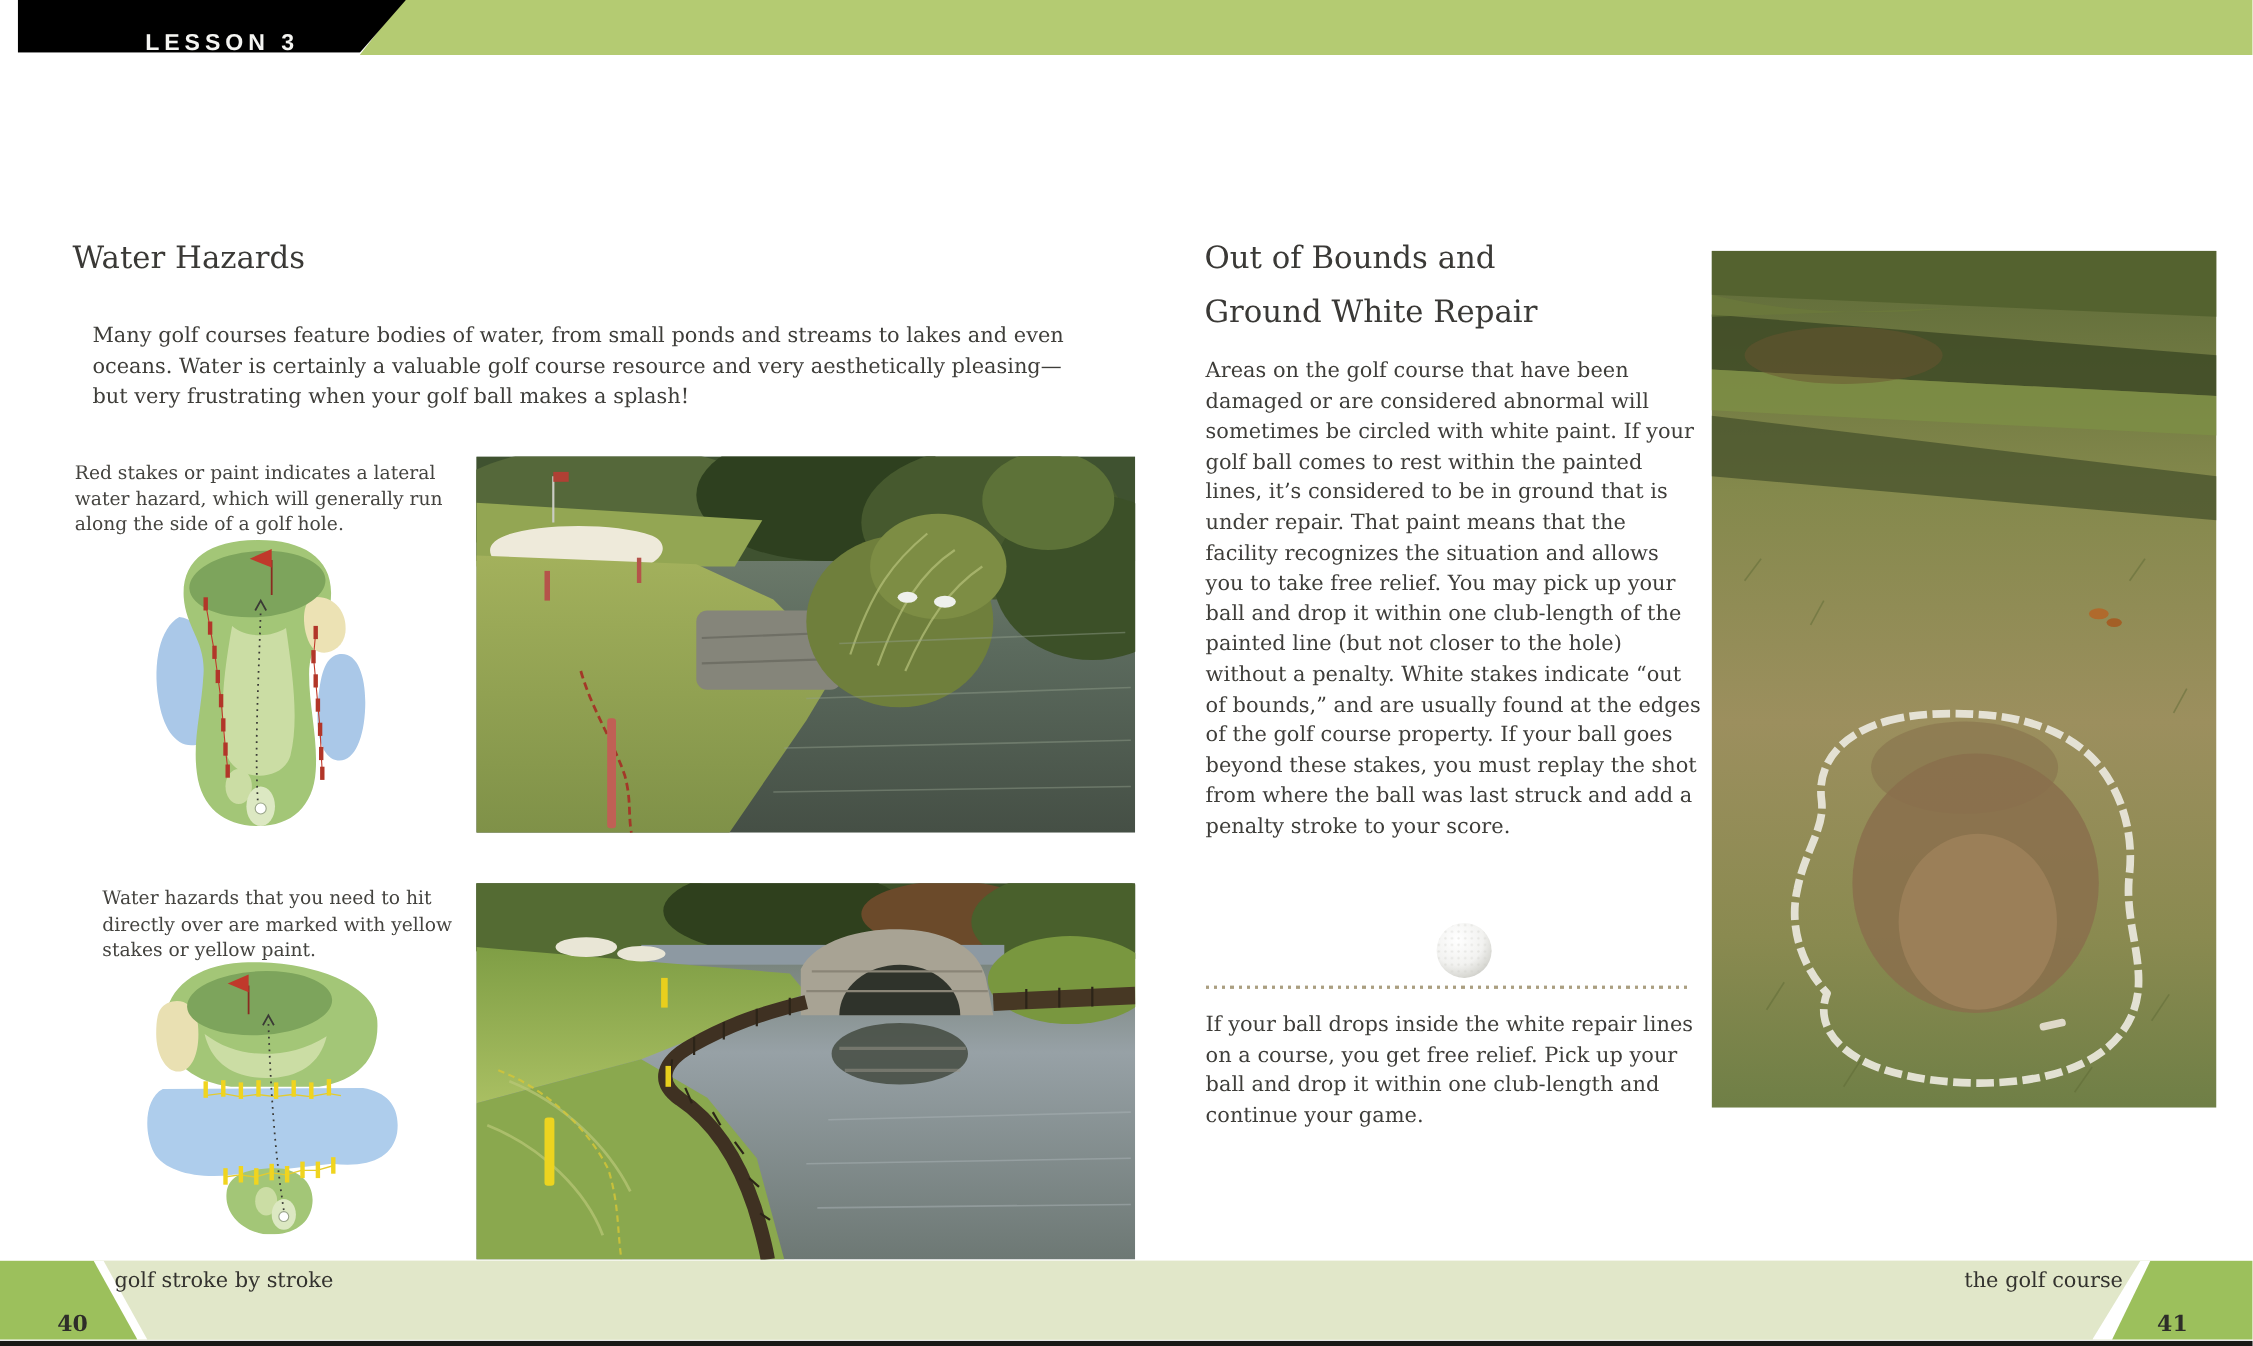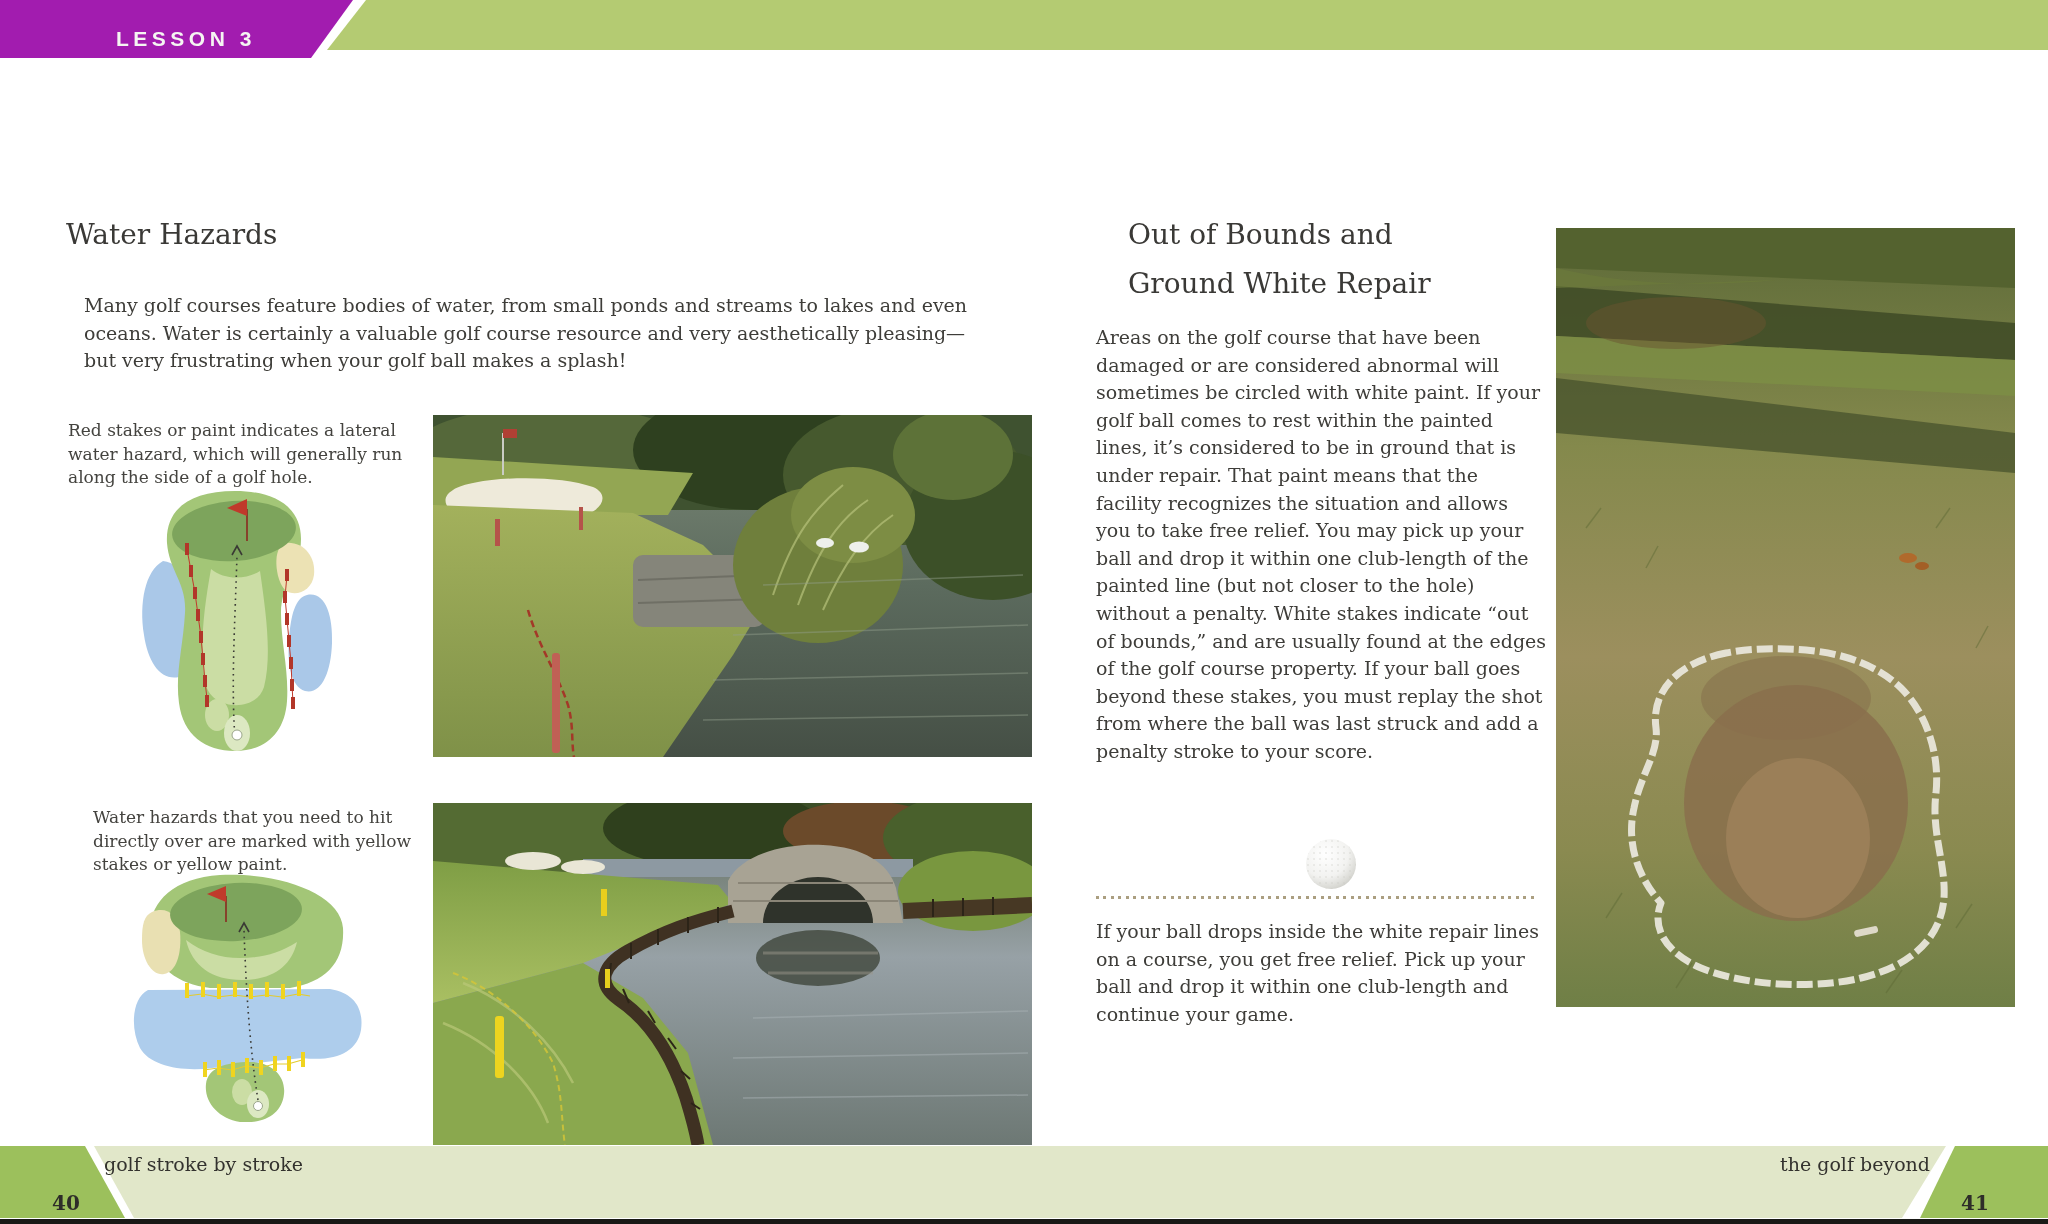--- a/index.html
+++ b/index.html
@@ -3,21 +3,21 @@
 <meta charset="utf-8">
 <style>
   html,body{margin:0;padding:0;background:#ffffff;}
   .spread{position:relative;width:2048px;height:1224px;background:#ffffff;overflow:hidden;
           font-family:"DejaVu Serif", serif;color:#3e3d39;}
   .abs{position:absolute;}
 
   
   .hdr-green{left:0;top:0;width:2048px;height:50px;background:#b4cb72;
              clip-path:polygon(366px 0,100% 0,100% 100%,327px 100%);}
-  .hdr-dark{left:0;top:0;width:400px;height:58px;background:#a21caf;
+  .hdr-dark{left:16px;top:0;width:400px;height:48px;background:#000000;
             clip-path:polygon(0 0,353px 0,311px 100%,0 100%);}
   .lesson-label{left:116px;top:27px;color:#f5f5f2;font-family:"Liberation Sans",sans-serif;
                 font-weight:bold;font-size:21px;letter-spacing:4.5px;}
 
   
   .page-title{font-size:28px;line-height:49px;font-weight:normal;color:#3a3936;margin:0;}
   .intro{left:68px;top:276px;width:905px;font-size:19px;line-height:27.5px;}
   .body-col{left:1096px;top:324px;width:452px;font-size:19px;line-height:27.6px;}
   .caption{font-size:17px;line-height:23.5px;color:#44433f;}
   .tip{left:1096px;top:918px;width:452px;font-size:19px;line-height:27.5px;}
@@ -239,21 +239,21 @@
           <line x1="300" y1="255" x2="595" y2="250"></line>
         <line x1="310" y1="295" x2="595" y2="292"></line>
       </g>
       <path d="M20,170 C60,185 100,220 120,260 C130,292 128,316 132,342" stroke="#d6c637" stroke-width="2" fill="none" opacity="0.8" stroke-dasharray="6 4"></path>
       <rect x="168" y="86" width="6" height="27" fill="#e8cf1d"></rect>
       <rect x="172" y="166" width="5" height="19" fill="#e8cf1d"></rect>
       <rect x="62" y="213" width="9" height="62" rx="3" fill="#edd41f"></rect>
     </svg>
   </div>
 
-  <div class="abs" style="left:1095px;top:210px;margin-left:33px;">
+  <div class="abs" style="left:1095px;top:210px;">
     <h1 class="page-title">Out of Bounds and</h1>
     <h1 class="page-title">Ground White Repair</h1>
   </div>
 
   <p class="abs body-col" style="margin:0;">Areas on the golf course that have been damaged or are considered abnormal will sometimes be circled with white paint. If your golf ball comes to rest within the painted lines, it’s considered to be in ground that is under repair. That paint means that the facility recognizes the situation and allows you to take free relief. You may pick up your ball and drop it within one club-length of the painted line (but not closer to the hole) without a penalty. White stakes indicate “out of bounds,” and are usually found at the edges of the golf course property. If your ball goes beyond these stakes, you must replay the shot from where the ball was last struck and add a penalty stroke to your score.</p>
 
   <div class="abs golf-ball">
     <svg width="52" height="52" viewBox="0 0 52 52">
       <defs>
         <radialGradient id="ballg" cx="0.38" cy="0.3" r="0.85">
@@ -312,17 +312,17 @@
     </svg>
   </div>
 
   <div class="abs foot-band"></div>
   <div class="abs foot-tab-l-bg"></div>
   <div class="abs foot-tab-l"></div>
   <span class="abs foot-num" style="left:52px;top:1154px;">40</span>
   <span class="abs foot-run" style="left:104px;top:1153px;">golf stroke by stroke</span>
   <div class="abs foot-tab-r-bg"></div>
   <div class="abs foot-tab-r"></div>
-  <span class="abs foot-run" style="left:1600px;top:1153px;width:330px;text-align:right;">the golf beyond</span>
+  <span class="abs foot-run" style="left:1600px;top:1153px;width:330px;text-align:right;">the golf course</span>
   <span class="abs foot-num" style="left:1961px;top:1154px;">41</span>
   <div class="abs bottom-bar"></div>
 
 </div>
 
 </body></html>

